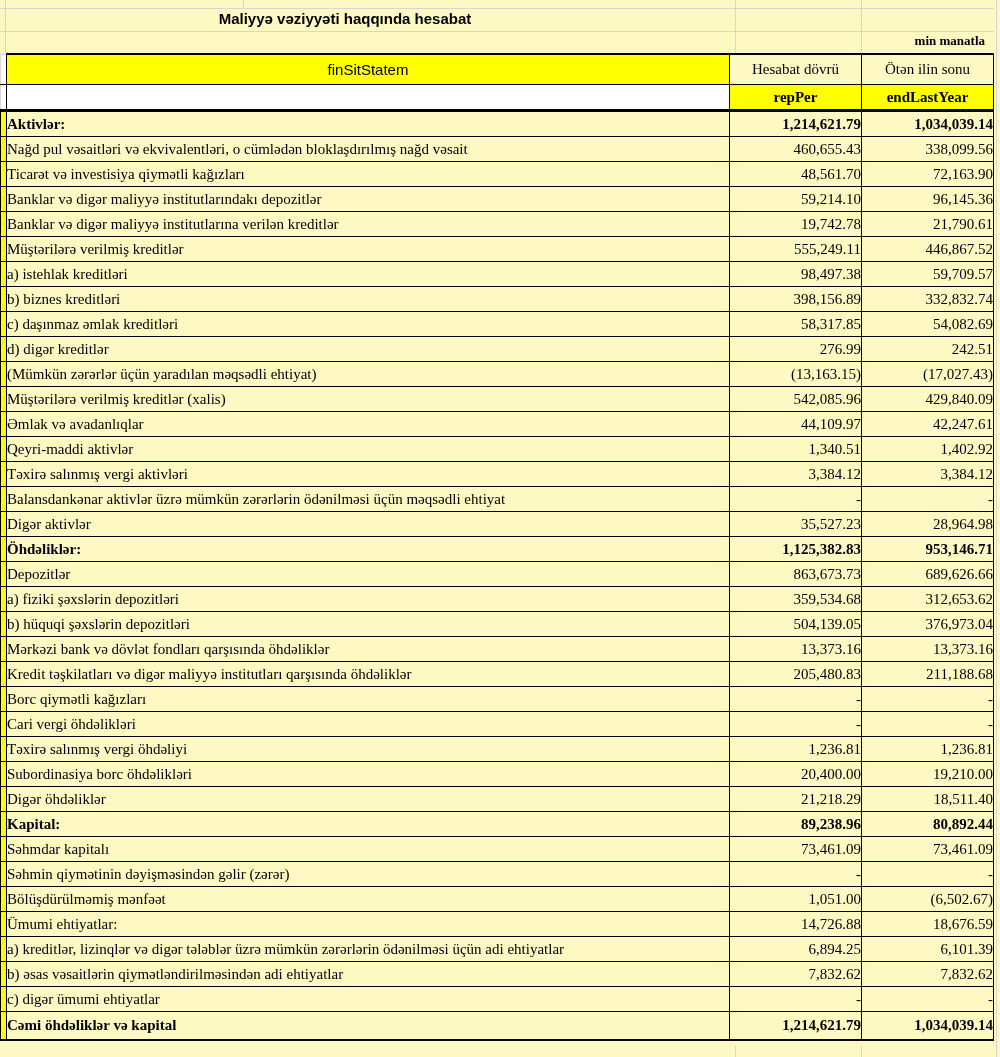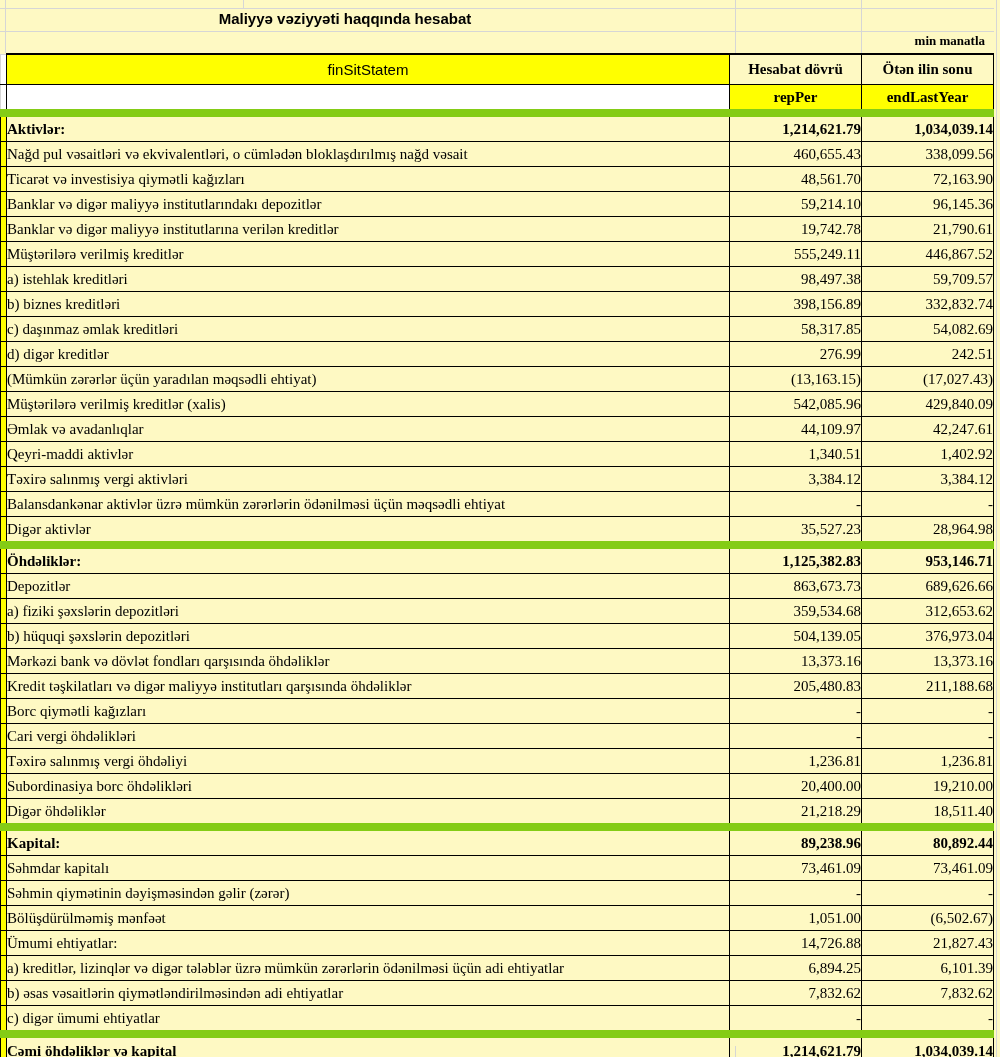--- a/index.html
+++ b/index.html
@@ -32,33 +32,33 @@
     border:1px solid #000;overflow:hidden;white-space:nowrap;
   }
   
   tr.hdr td{border-top:2px solid #000;height:29px;}
   td.corner{background:#fff;border-left:1px solid #d6d6d6 !important;
             border-top:1px solid #d6d6d6 !important;border-right:2px solid #000;}
   td.form-code{
     background:#ffff00;text-align:center;
     font-family:"Liberation Sans","DejaVu Sans",sans-serif;font-size:15px;
   }
-  td.colhead{font-weight:bold;font-size:16px;text-align:center;border-left:2px solid #000;}
+  td.colhead{font-weight:normal;font-size:16px;text-align:center;border-left:2px solid #000;}
   
   tr.codes td{border-bottom:3px solid #000;}
   td.blank{background:#fff;border-right:2px solid #000;}
   td.code{background:#ffff00;font-weight:bold;font-size:16px;text-align:center;border-left:2px solid #000;}
   
   td.strip{background:#ffff00;border-right:2px solid #000;}
   td.label{padding-left:4px;border-right:2px solid #000;}
   td.val{text-align:right;border-left:2px solid #000;}
   td.num{padding-right:7px;}
   td.dash{padding-right:28px;}
   td.last{border-right:2px solid #000;}
-  tr.section td{border-top:8px solid #84cc16;}
+  tr.section td{border-top:1px solid #84cc16;}
   tr.bold td{font-weight:bold;}
   tbody tr:last-child td{border-bottom:2px solid #000;height:27px;}
 </style>
 </head>
 <body>
 
 <div class="sheet">
 
   <div class="gl gl-h" style="top:8px"></div>
   <div class="gl gl-h" style="top:31px"></div>
@@ -285,21 +285,21 @@
         <tr>
           <td class="strip"></td>
           <td class="label">Bölüşdürülməmiş mənfəət</td>
           <td class="val num">1,051.00</td>
           <td class="val num last">(6,502.67)</td>
         </tr>
         <tr>
           <td class="strip"></td>
           <td class="label">Ümumi ehtiyatlar:</td>
           <td class="val num">14,726.88</td>
-          <td class="val num last">21,827.43</td>
+          <td class="val num last">18,676.59</td>
         </tr>
         <tr>
           <td class="strip"></td>
           <td class="label">a) kreditlər, lizinqlər və digər tələblər üzrə mümkün zərərlərin ödənilməsi üçün adi ehtiyatlar</td>
           <td class="val num">6,894.25</td>
           <td class="val num last">6,101.39</td>
         </tr>
         <tr>
           <td class="strip"></td>
           <td class="label">b) əsas vəsaitlərin qiymətləndirilməsindən adi ehtiyatlar</td>

